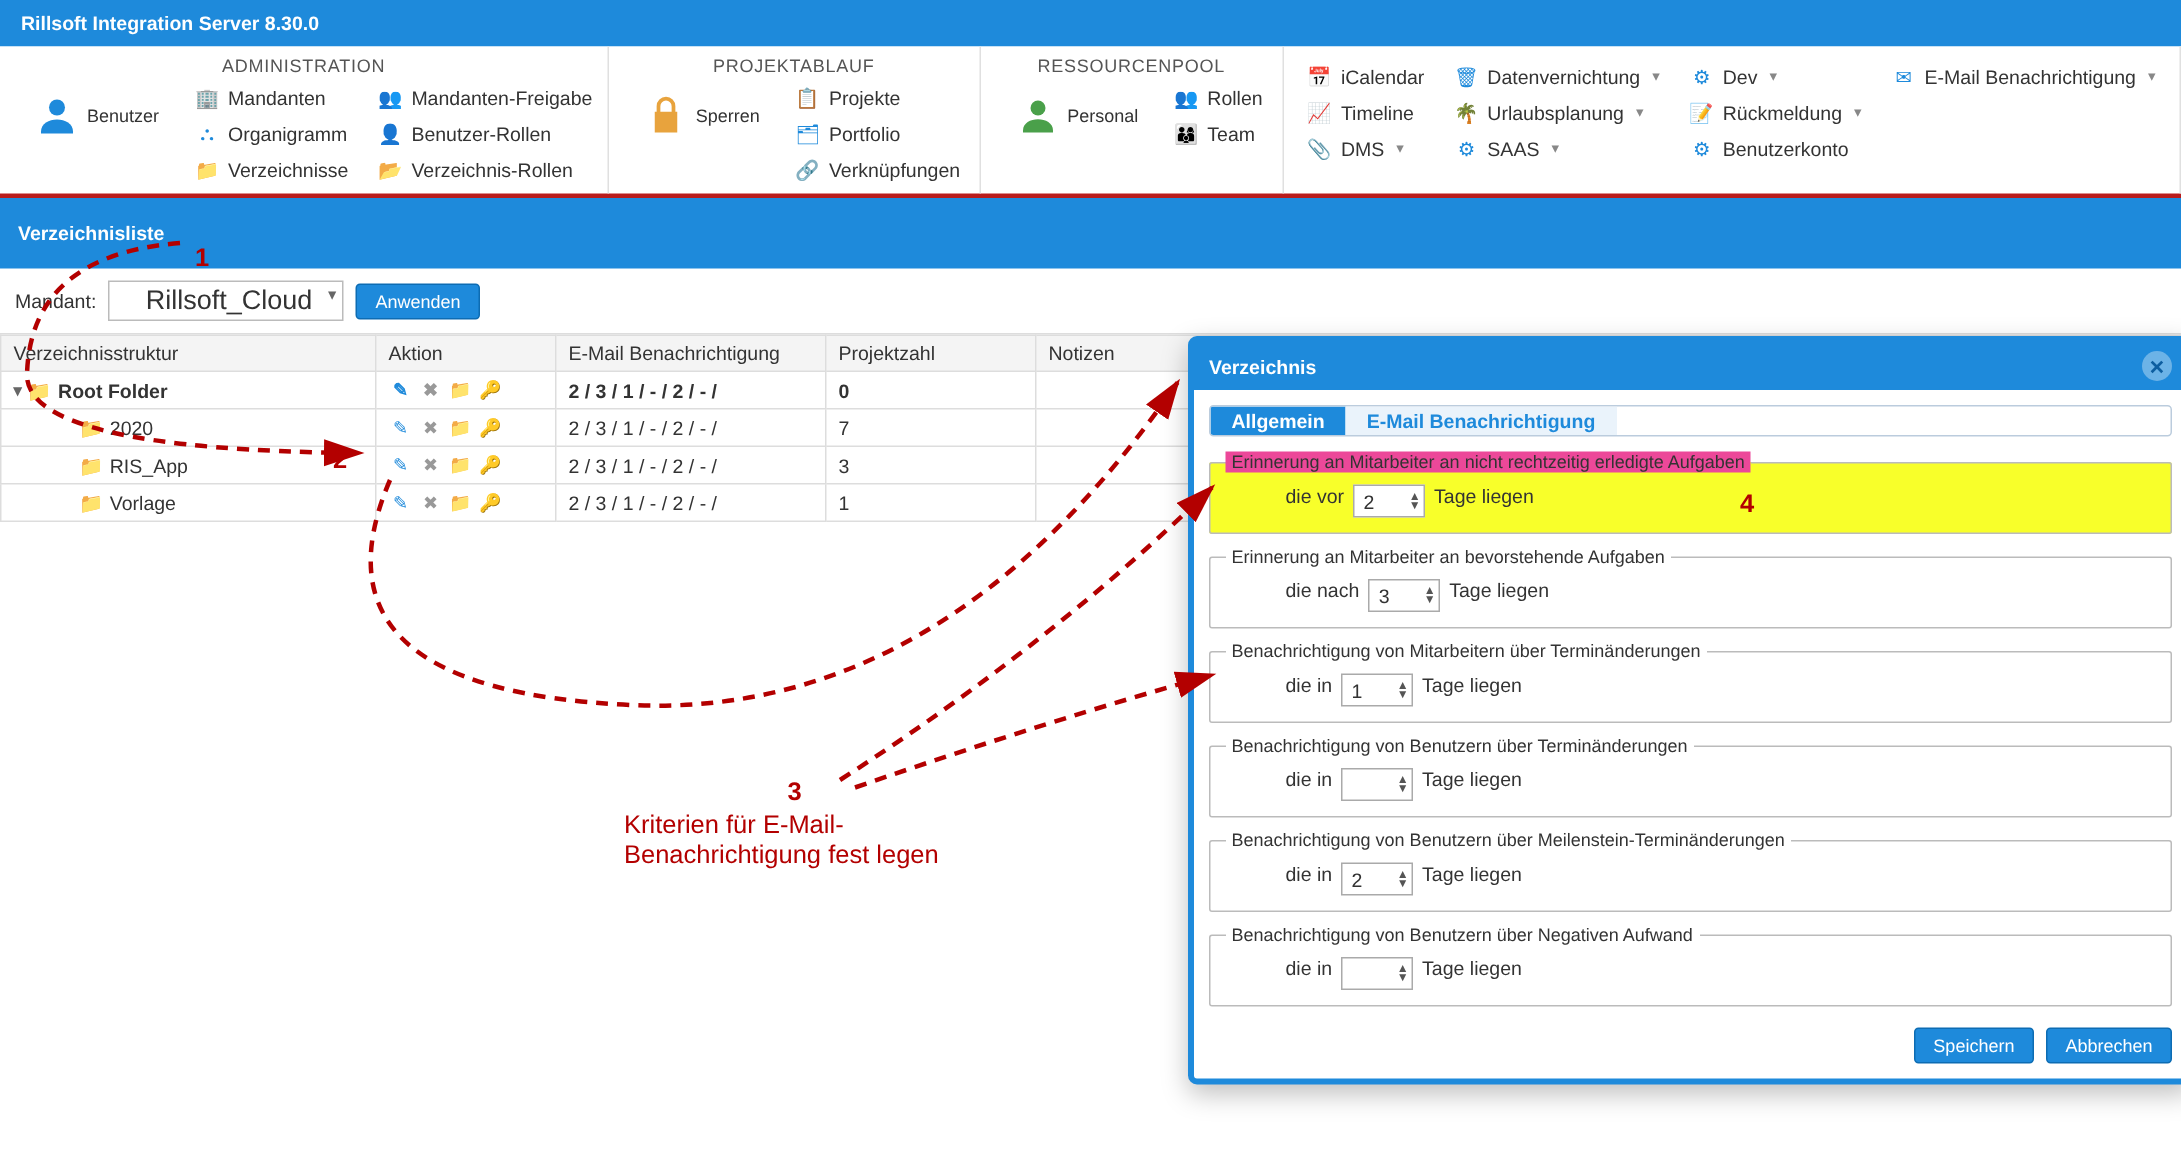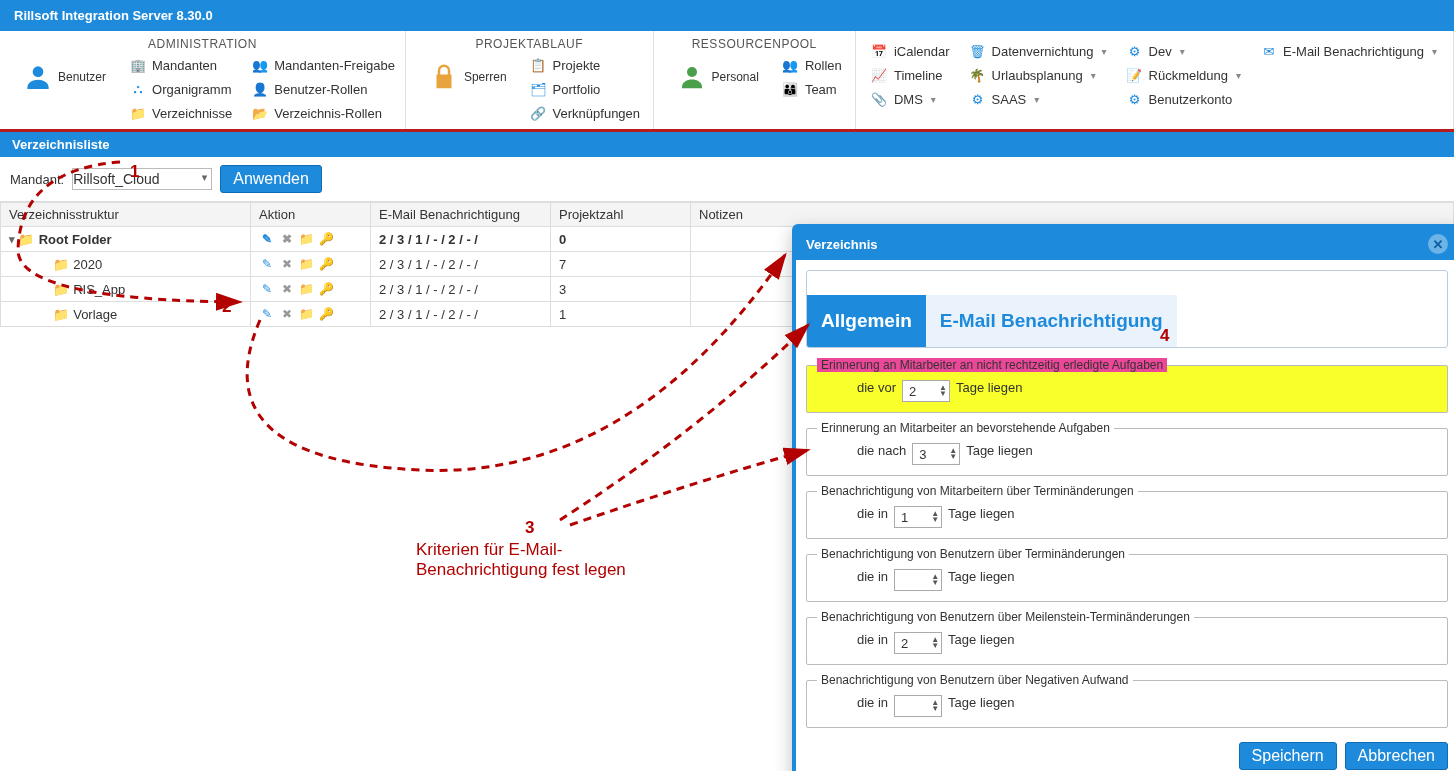--- a/index.html
+++ b/index.html
@@ -12,45 +12,45 @@
   .ribbon-group-title { text-align: center; font-size: 12px; color: #555; letter-spacing: .5px; }
   .ribbon-body { display: flex; align-items: flex-start; gap: 12px; padding-top: 4px; }
   .big-btn { display: flex; flex-direction: row; align-items: center; gap: 2px; padding: 4px 8px; cursor: pointer; }
   .big-btn .icon { width: 36px; height: 36px; display:flex; align-items:center; justify-content:center; }
   .big-btn .lbl { font-size: 12px; color: #333; }
   .link-col { display: flex; flex-direction: column; gap: 4px; }
   .link-item { display:flex; align-items:center; gap:6px; padding:2px 4px; cursor:pointer; font-size:13px; color:#333; white-space:nowrap; }
   .mini-icon { width:16px; height:16px; display:inline-flex; align-items:center; justify-content:center; color:#1e8adb; }
   .chev { font-size:10px; color:#888; margin-left:2px; }
 
-  .section-bar { background:#1e8adb; color:#fff; font-weight:bold; padding:5px 12px; font-size:13px; }
+  .section-bar { background:#1e8adb; color:#fff; font-weight:bold; padding:16px 12px; font-size:13px; }
 
   .filter-row { display:flex; align-items:center; gap:8px; padding:8px 10px; border-bottom:1px solid #ddd; }
   .filter-row label { font-size:13px; }
-  .select { border:1px solid #bbb; padding:2px 20px 2px 0; font-size:14px; background:#fff; position:relative; min-width:140px; }
+  .select { border:1px solid #bbb; padding:2px 20px 2px 24px; font-size:18px; background:#fff; position:relative; min-width:140px; }
   .select::after { content:"▾"; position:absolute; right:4px; top:2px; color:#666; font-size:11px; }
-  .btn { background:#1e8adb; color:#fff; border:1px solid #0d6cb3; padding:4px 12px; font-size:16px; border-radius:3px; cursor:pointer; }
+  .btn { background:#1e8adb; color:#fff; border:1px solid #0d6cb3; padding:4px 12px; font-size:12px; border-radius:3px; cursor:pointer; }
 
   table.grid { border-collapse: collapse; width: 100%; padding-left: 32px; }
   table.grid th, table.grid td { border:1px solid #ddd; padding:4px 8px; text-align:left; font-size:13px; }
   table.grid th { background:#f4f4f4; font-weight:normal; color:#333; }
   .tree-cell { display:flex; align-items:center; gap:4px; }
   .tree-indent { display:inline-block; width:18px; }
   .folder-icon { color:#e8a33d; }
   .action-icons { display:flex; gap:4px; align-items:center; }
   .action-icons span { width:16px; height:16px; display:inline-flex; align-items:center; justify-content:center; font-size:12px; cursor:pointer; }
   .bold-row td, .bold-row th { font-weight:bold; }
 
   
   .dialog { position:absolute; left:792px; top:224px; width:670px; background:#fff; border:4px solid #1e8adb; border-radius:6px; box-shadow:0 6px 18px rgba(0,0,0,.25); }
   .dialog-header { background:#1e8adb; color:#fff; padding:6px 10px; display:flex; justify-content:space-between; align-items:center; font-weight:bold; font-size:13px; }
   .dialog-close { width:20px; height:20px; border-radius:50%; background:rgba(255,255,255,.35); display:flex; align-items:center; justify-content:center; color:#0d5ea0; font-weight:bold; cursor:pointer; font-size:13px; }
   .dialog-body { padding:10px; }
   .tabs { display:flex; border:1px solid #bcd; border-radius:3px; overflow:hidden; margin-bottom:10px; }
-  .tab { padding:15px 14px; font-size:19px; cursor:pointer; background:#fff; color:#1e8adb;margin-top:24px; }
+  .tab { padding:2px 14px; font-size:13px; cursor:pointer; background:#fff; color:#1e8adb; }
   .tab.active { background:#1e8adb; color:#fff; font-weight:bold; }
   .tab.inactive-blue { background:#eaf3fb; color:#1e8adb; font-weight:bold; }
 
   fieldset.group { border:1px solid #bbb; border-radius:2px; padding:8px 10px 10px 10px; margin-bottom:8px; }
   fieldset.group legend { font-size:12px; color:#333; padding:0 4px; }
   .group-row { display:flex; align-items:flex-start; gap:6px; font-size:13px;margin-left:40px; }
   .num-input { width:48px; height:22px; border:1px solid #aaa; display:inline-flex; align-items:center; justify-content:space-between; padding:0 2px 0 6px; font-size:13px; background:#fff; }
   .num-input .spin { display:flex; flex-direction:column; line-height:6px; font-size:8px; color:#555; cursor:pointer; }
   .highlight { background:#f8ff2a; }
 

